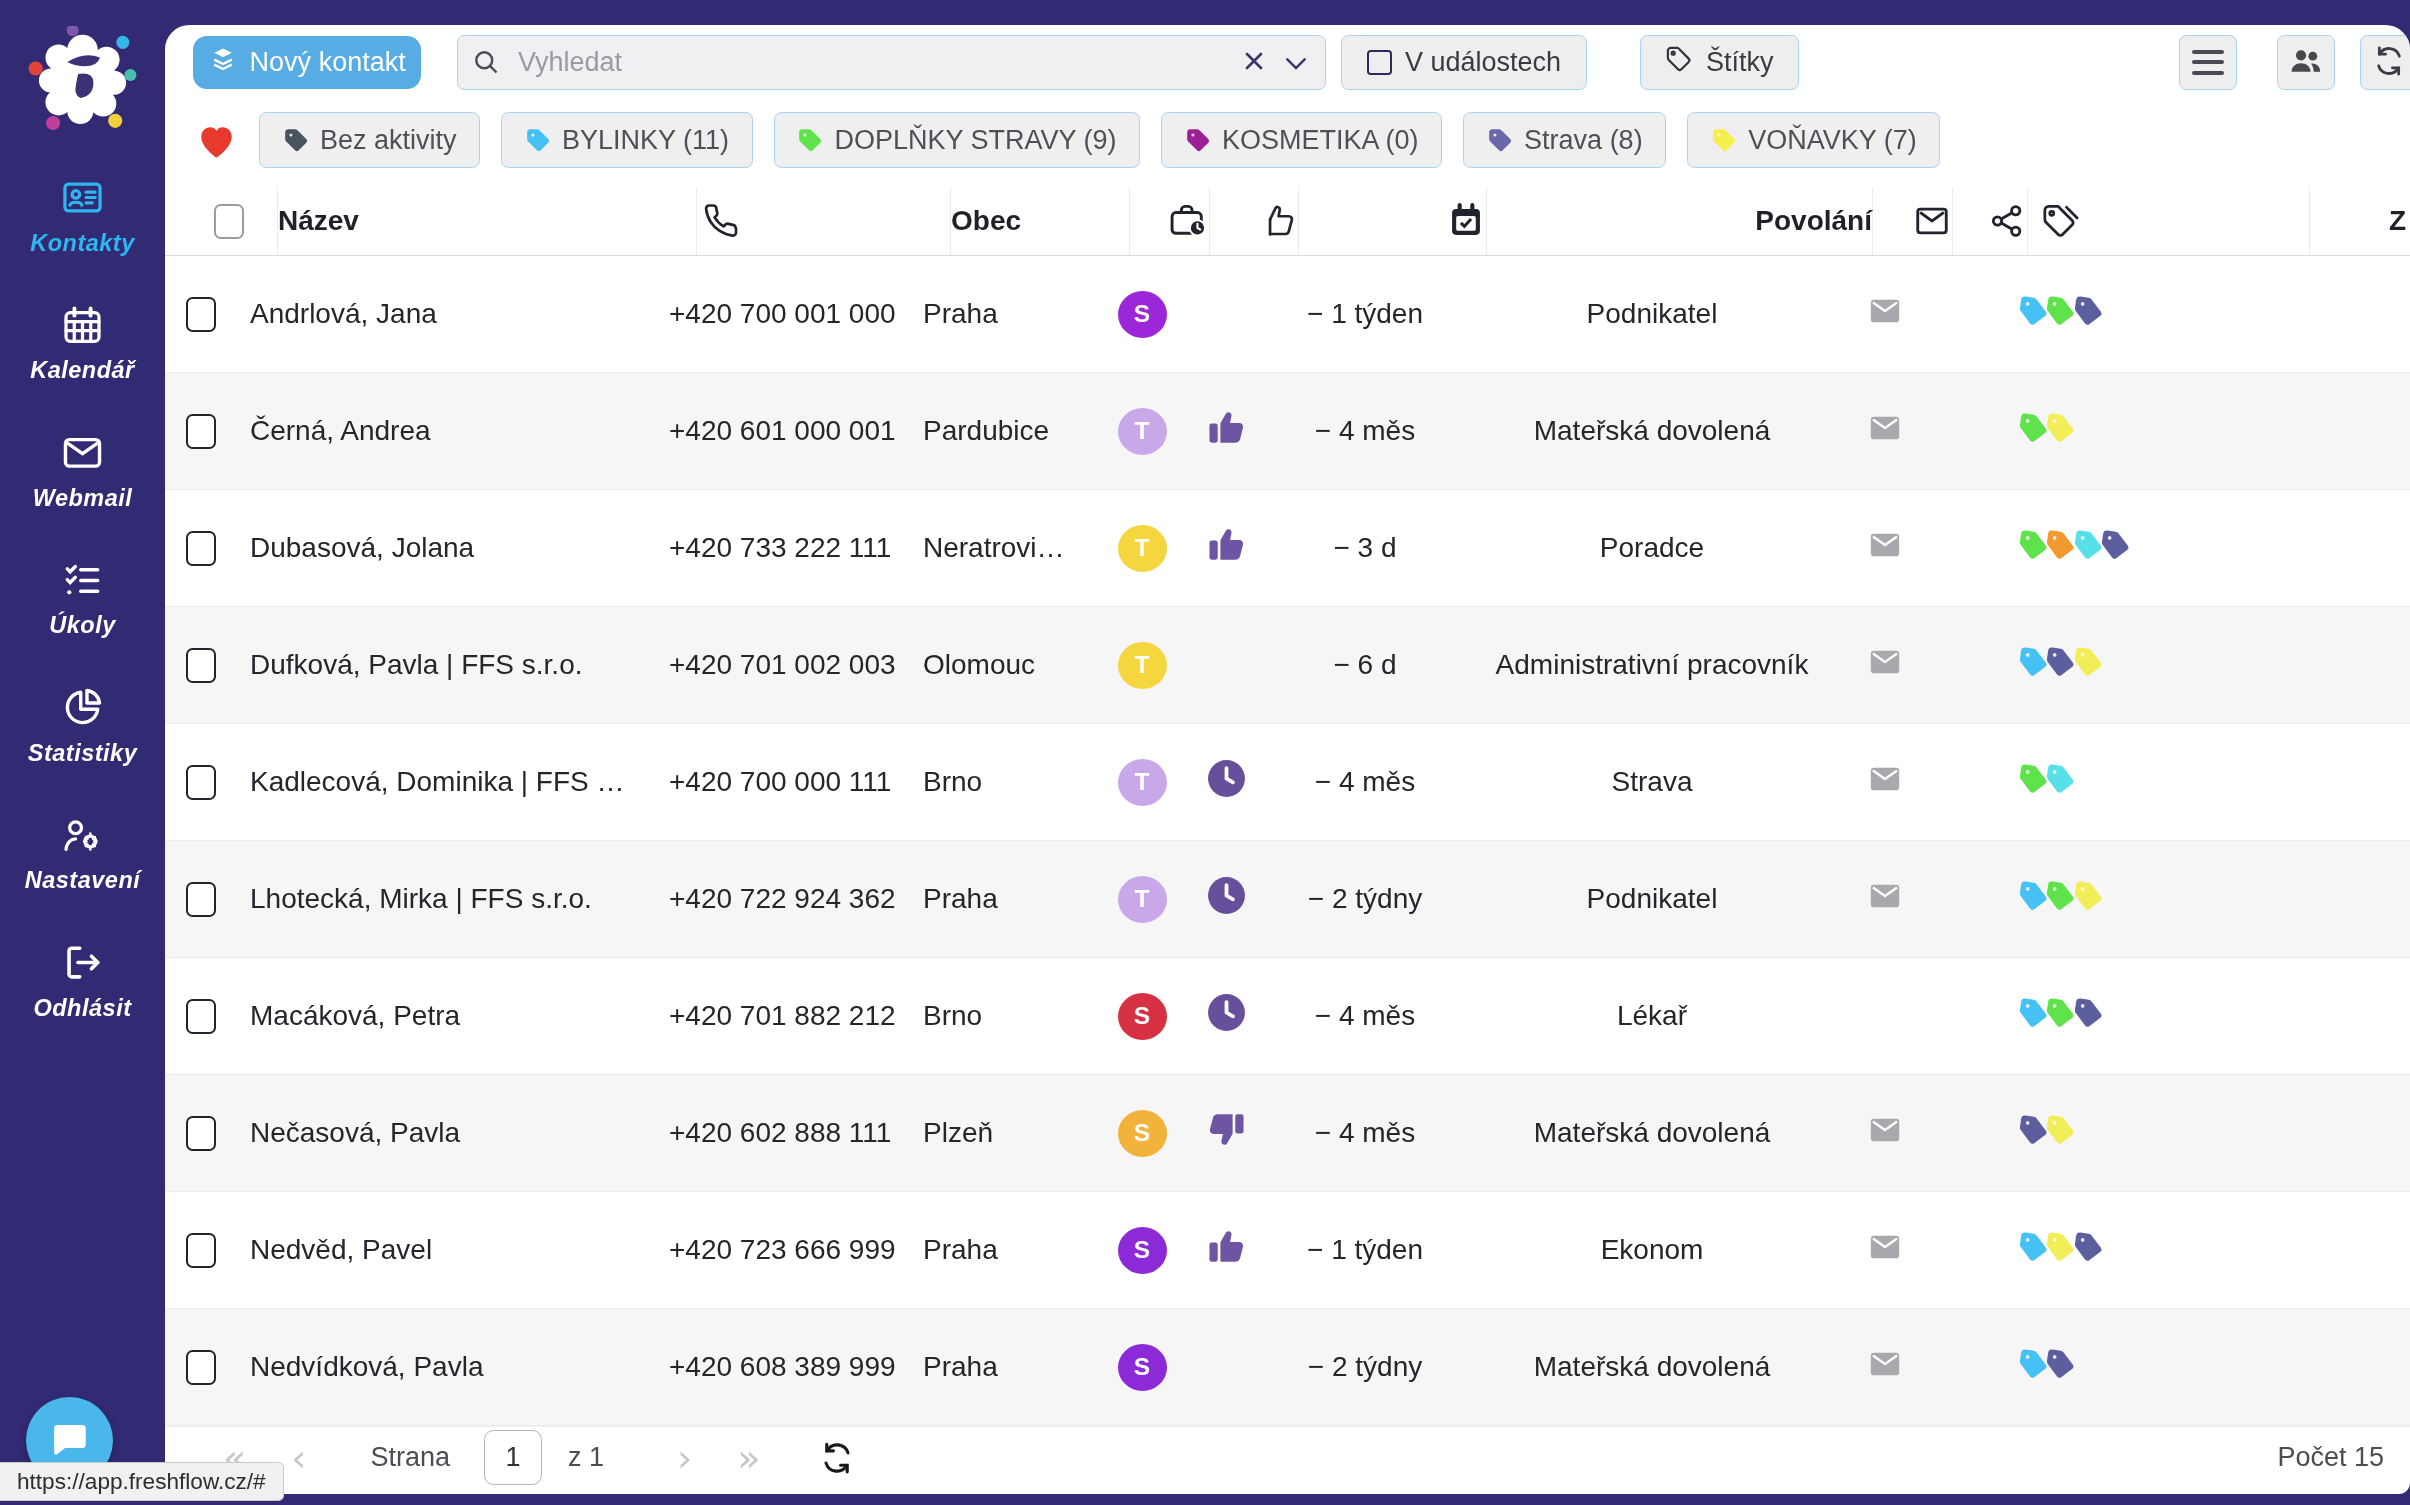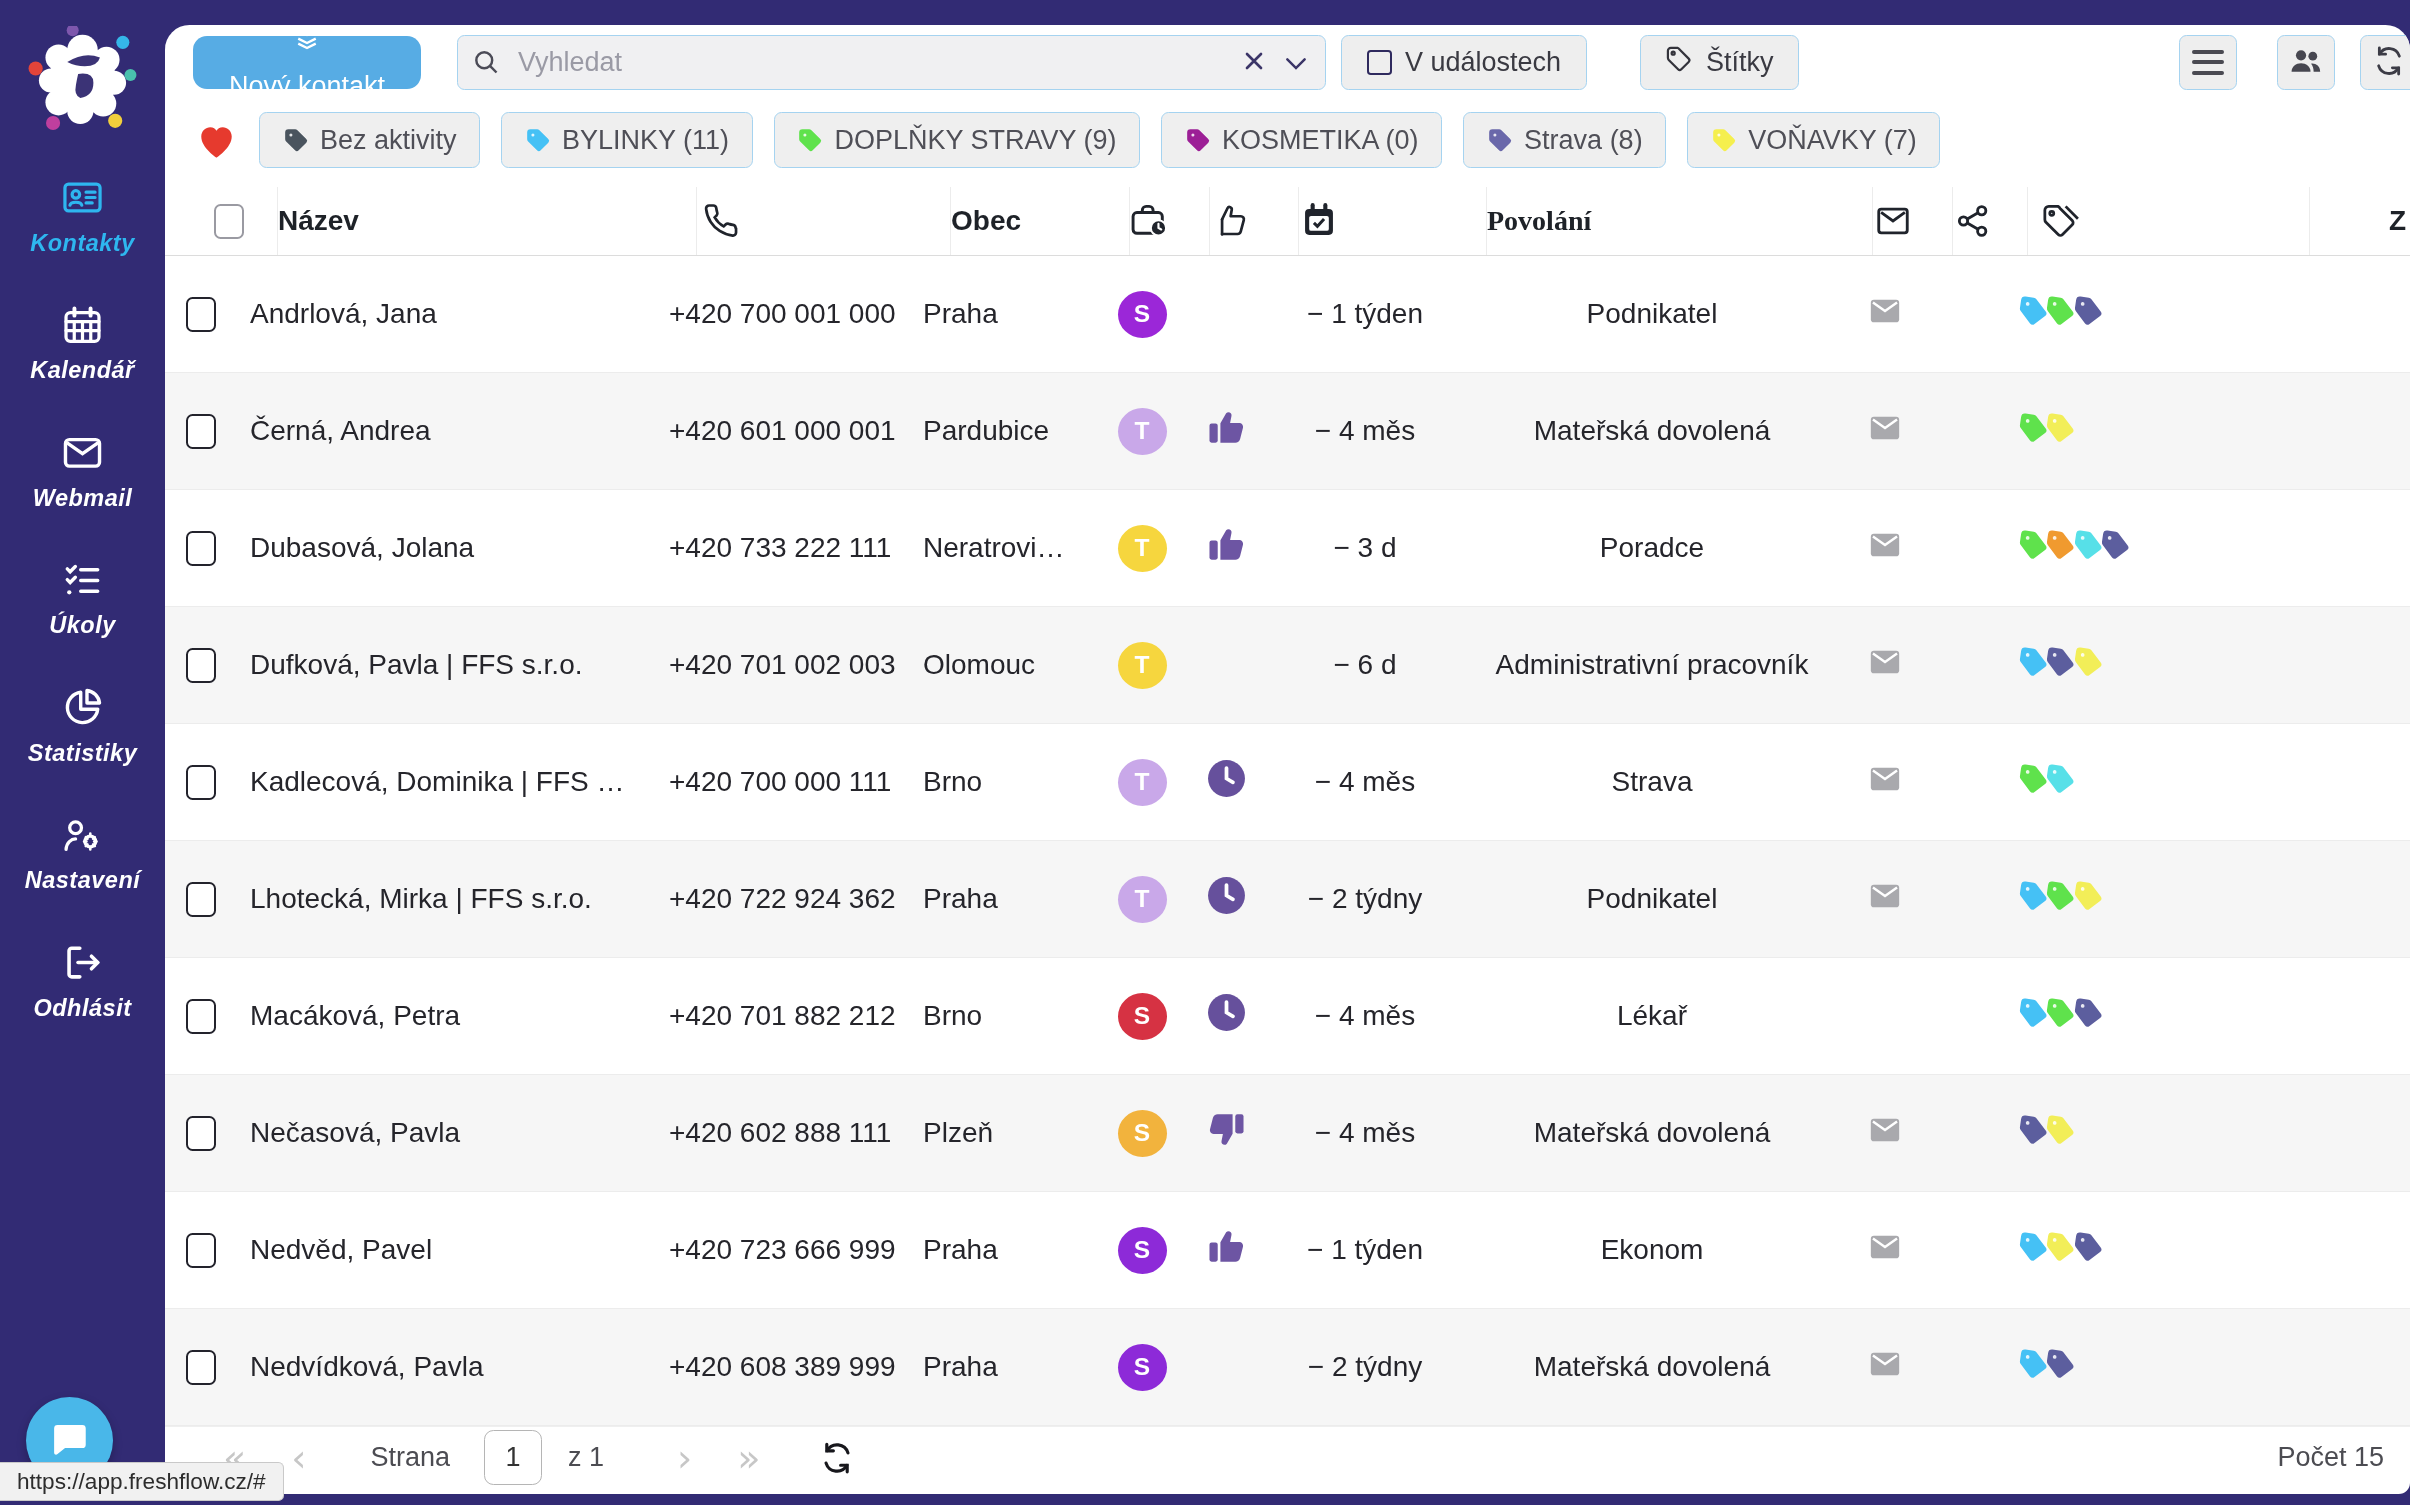--- a/index.html
+++ b/index.html
@@ -24,21 +24,21 @@
     border-left:none;border-radius:0 5.6px 5.6px 0;padding:5.6px 17px;font-size:22.6px;color:#2d2d2d;z-index:7;}
 
   
   .main{position:absolute;left:165px;top:24.5px;right:0;bottom:11.3px;background:#ffffff;
     border-radius:24.5px 24.5px 11.3px 11.3px;overflow:hidden;display:flex;flex-direction:column;z-index:2;}
 
   
   .toolbar{display:flex;align-items:center;margin:10.4px 0 0 28px;height:55px;position:relative;}
   .btn-new{display:flex;align-items:center;gap:11.3px;background:#57ace4;color:#fff;border:none;
     border-radius:14px;height:53px;width:228px;justify-content:center;font-size:27px;
-    font-family:inherit;cursor:pointer;flex-direction:column;}
+    font-family:inherit;cursor:pointer;}
   .btn-new svg{width:30px;height:30px;}
   .search-wrap{position:relative;margin-left:36px;width:869px;height:55px;}
   .search-input{width:100%;height:100%;background:#f0f0f2;border:1.9px solid #a5d3f0;border-radius:7.5px;
     padding:0 104px 0 60px;font-size:27px;color:#333;font-family:inherit;outline:none;}
   .search-input::placeholder{color:#9a9aa5;}
   .search-glyph{position:absolute;left:15px;top:13px;width:28px;height:28px;}
   .search-clear{position:absolute;right:58px;top:12.2px;width:28px;height:28px;cursor:pointer;}
   .search-caret{position:absolute;right:17px;top:19px;width:26px;height:21px;cursor:pointer;}
   .btn-gray{display:flex;align-items:center;gap:13px;background:#eeeeee;border:1.9px solid #a5d3f0;
     border-radius:7.5px;height:55px;padding:0 24.5px;font-size:27px;color:#3a3a42;font-family:inherit;cursor:pointer;}
@@ -62,21 +62,21 @@
   .chip{display:flex;align-items:center;gap:11.3px;background:#efefef;border:1.9px solid #a5d3f0;
     border-radius:7.5px;height:56px;padding:0 22.6px;font-size:27px;color:#4f4f57;cursor:pointer;white-space:nowrap;}
   .chip .tag-glyph{width:26px;height:26px;}
 
   
   .grid-cols{display:grid;grid-template-columns:85px 419px 254px 179px 80px 89px 188px 386px 80px 75px 282px 1fr;}
   .thead{margin:19px 0 0 0;padding-left:28px;height:72px;align-items:center;
     border-bottom:0.9px solid #dcdcdc;font-size:28px;font-weight:bold;color:#1e2228;}
   .thead>div{display:flex;align-items:center;height:100%;border-right:0.9px solid #ececec;}
   .thead>div:last-child{border-right:none;}
-  .th-center{justify-content:flex-start;font-family:Liberation Serif, serif;}
+  .th-center{justify-content:flex-end;}
   .th-right{justify-content:flex-end;padding-right:3.8px;}
   .thead svg{width:40px;height:38px;}
   .cb{width:30px;height:35px;border:2.8px solid #23232c;border-radius:6.6px;background:#fff;cursor:pointer;}
   .cb.head{border-color:#9a9aa2;margin-left:21px;}
   .rows{flex:0 0 auto;}
   .trow{height:117px;align-items:center;border-bottom:0.9px solid #ececec;
     font-size:28px;color:#25252b;cursor:pointer;}
   .trow.alt{background:#f6f6f6;}
   .trow>div{display:flex;align-items:center;}
   .trow .cb{margin-left:21px;}

